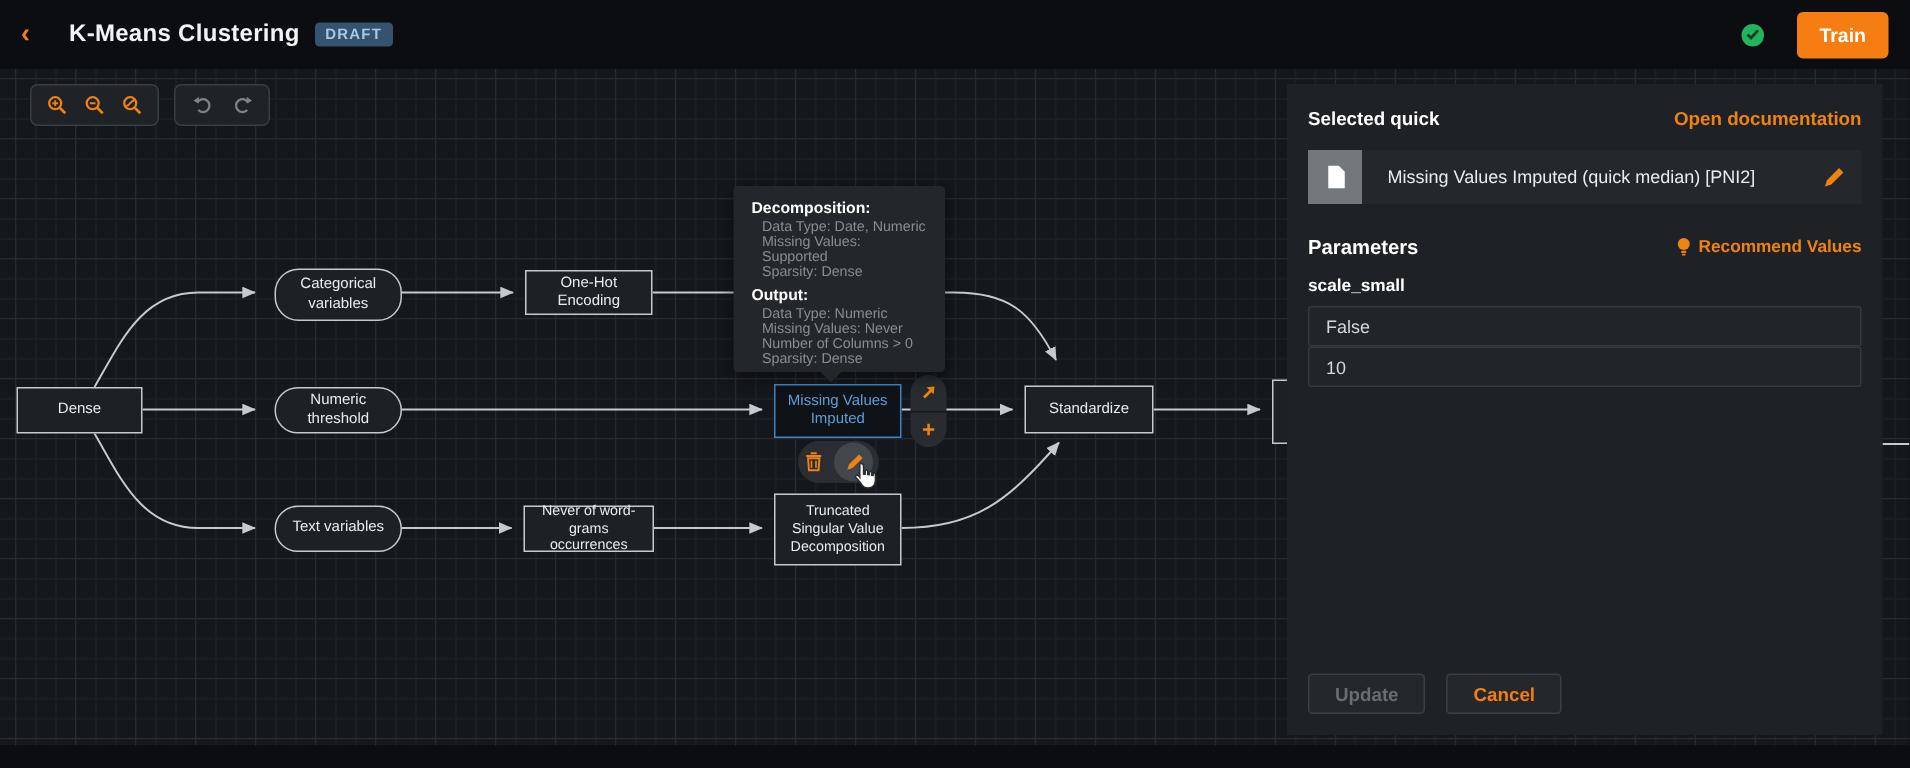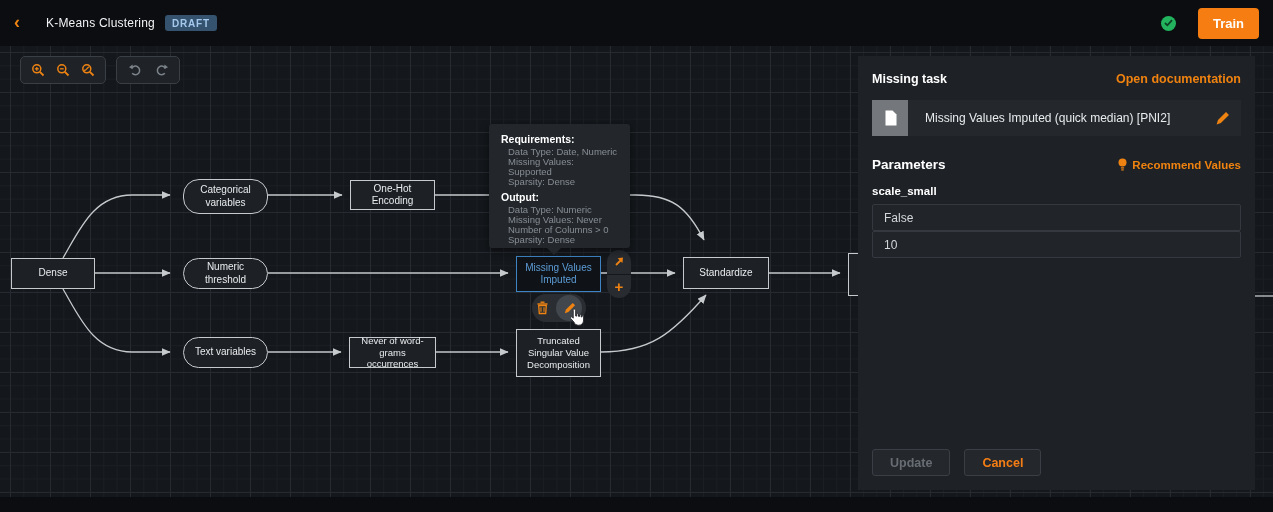--- a/index.html
+++ b/index.html
@@ -4,21 +4,21 @@
 <style>
   * { margin:0; padding:0; box-sizing:border-box; }
   html,body { width:1273px; height:512px; background:#0b0d10; overflow:hidden;
               font-family:"Liberation Sans", sans-serif; }
 
   
   .header { position:absolute; left:0; top:0; width:1273px; height:46px;
             background:#0b0d10; display:flex; align-items:center; padding:0 14px; z-index:20; }
   .back-chevron { color:#ef8312; font-size:18px; font-weight:bold; width:20px; cursor:pointer;
                   line-height:1; padding-bottom:3px; }
-  .page-title { color:#f2f3f5; font-size:12px; font-weight:normal; margin-left:12px; letter-spacing:.2px; }
+  .page-title { color:#f2f3f5; font-size:16px; font-weight:bold; margin-left:12px; letter-spacing:.2px; }
   .draft-badge { background:#35536f; color:#a5c9ec; font-size:10px; font-weight:bold;
                  letter-spacing:.8px; padding:3px 7px 2px; border-radius:3px; margin-left:10px; }
   .header-spacer { flex:1; }
   .status-check { width:15px; height:15px; border-radius:50%; background:#23b35e;
                   display:flex; align-items:center; justify-content:center; margin-right:22px; }
   .train-btn { background:#f57d12; color:#fff; font-weight:bold; font-size:13px;
                border:none; border-radius:4px; padding:8px 15px; cursor:pointer; }
 
   
   .canvas { position:absolute; left:0; top:46px; width:1273px; height:451px;
@@ -173,21 +173,21 @@
       <svg width="13" height="13" viewBox="0 0 14 14">
         <path d="M2 12 l1.2-3.8 L10.4 1 L13 3.6 L5.8 10.8 Z" fill="#ef8312"></path>
       </svg>
     </span>
     <svg class="cursor-glyph" width="22" height="24" viewBox="0 0 22 24">
       <path d="M8 3 c1 0 1.7.7 1.7 1.7 V10 l1.1.1 V8 c0-1 1.7-1 1.7 0 v2.3 l1 .1 V9 c0-.9 1.6-.9 1.6 0 v1.8 l1 .1 v-.7 c0-.8 1.5-.8 1.5 0 V14 c0 3-1.8 5.3-4.9 5.3 -2.6 0-3.8-1.2-4.9-3.3 L4.6 12.4 c-.7-1.2.9-2.2 1.8-1.2 l.8 1 V4.7 C7.2 3.7 7 3 8 3 Z" fill="#ffffff" stroke="#2a2d31" stroke-width="1"></path>
     </svg>
   </div>
 
   <div class="tooltip">
-    <div class="tt-head">Requirements:</div>
+    <div class="tt-head">Decomposition:</div>
     <div class="tt-line">Data Type: Date, Numeric</div>
     <div class="tt-line">Missing Values: Supported</div>
     <div class="tt-line">Sparsity: Dense</div>
     <div class="tt-gap"></div>
     <div class="tt-head">Output:</div>
     <div class="tt-line">Data Type: Numeric</div>
     <div class="tt-line">Missing Values: Never</div>
     <div class="tt-line">Number of Columns &gt; 0</div>
     <div class="tt-line">Sparsity: Dense</div>
   </div>
@@ -243,21 +243,21 @@
   <span class="status-check">
     <svg width="9" height="8" viewBox="0 0 9 8">
         <path d="M1 4 L3.4 6.3 L8 1.2" fill="none" stroke="#0d4023" stroke-width="1.8"></path>
       </svg>
   </span>
   <button class="train-btn">Train</button>
 </div>
 
 <div class="panel">
   <div class="panel-head">
-    <span class="panel-title">Missing task</span>
+    <span class="panel-title">Selected quick</span>
     <span class="doc-link">Open documentation</span>
   </div>
 
   <div class="task-row">
     <span class="task-icon-box">
       <svg width="13" height="16" viewBox="0 0 13 16">
         <path d="M1.5 0.5 h7 l4 4 v11 h-11 z" fill="#ffffff"></path>
       </svg>
     </span>
     <span class="task-label">Missing Values Imputed (quick median) [PNI2]</span>

